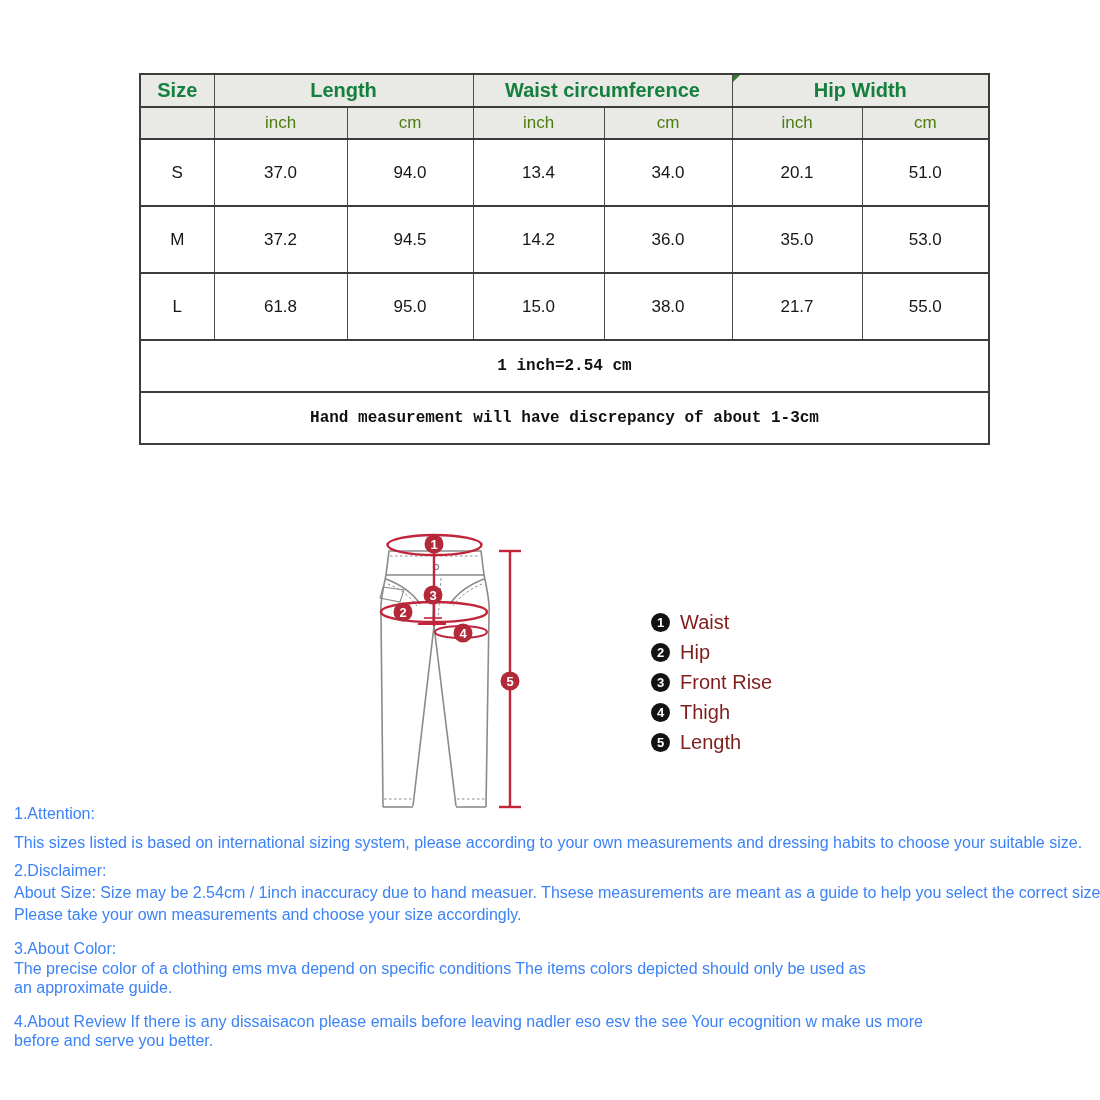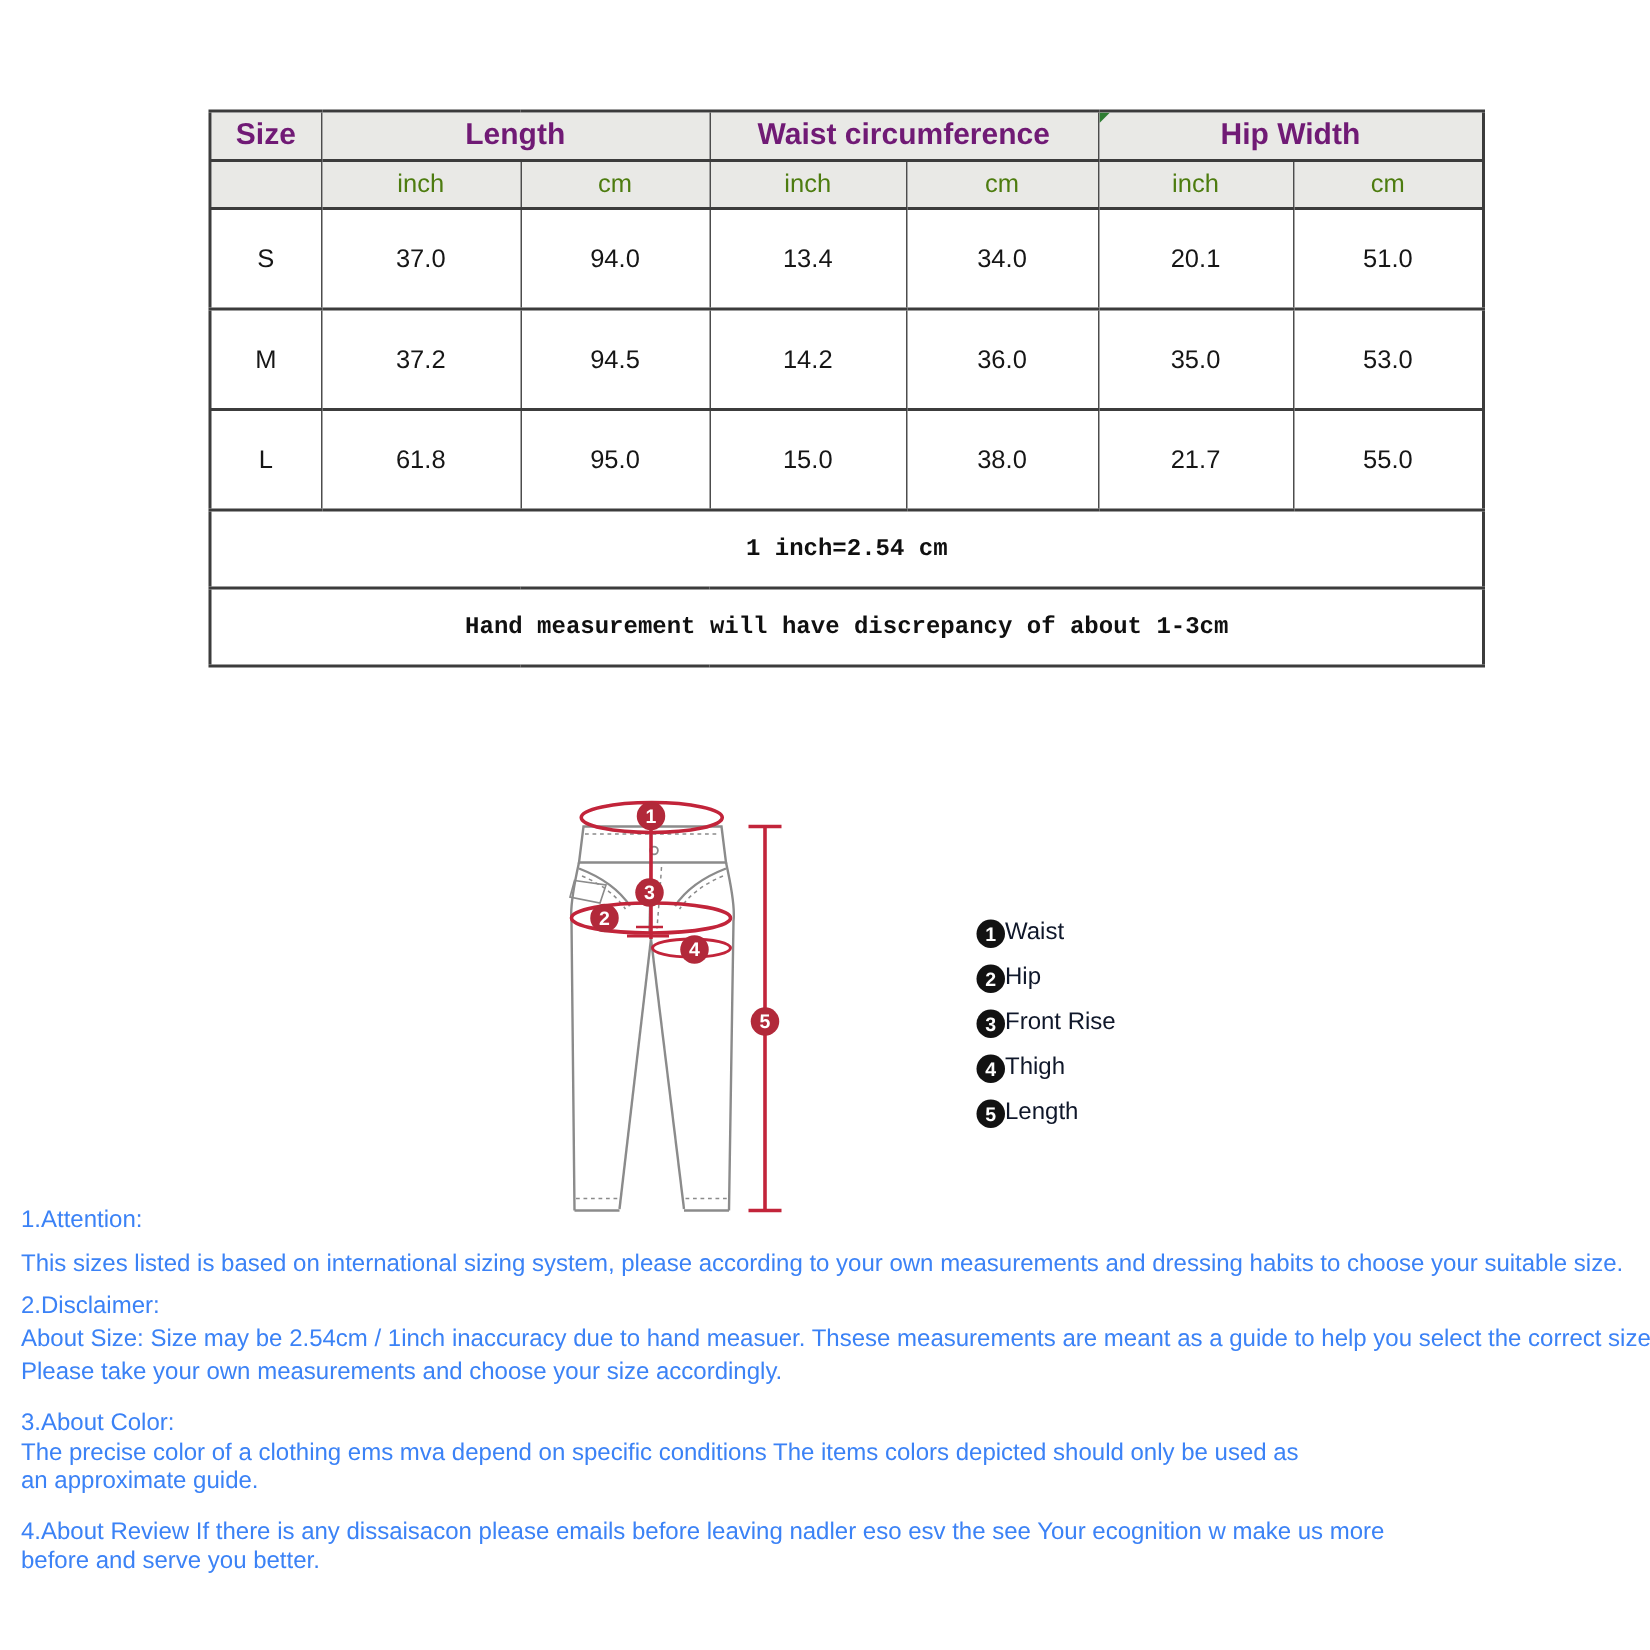--- a/index.html
+++ b/index.html
@@ -28,21 +28,21 @@
     border-bottom: 2px solid #3c3c3c;
     text-align: center;
     vertical-align: middle;
     padding: 0;
     overflow: hidden;
   }
   tr.r-hdr1 { height: 33px; }
   tr.r-hdr2 { height: 32px; }
   tr.r-data { height: 67px; }
   tr.r-note { height: 52px; }
-  .grp-hdr { background: #e9e9e6; font-size: 20px; font-weight: bold; color: #701a75; }
+  .grp-hdr { background: #e9e9e6; font-size: 20px; font-weight: bold; color: #15803d; }
   .sub-hdr { background: #e9e9e6; font-size: 17px; font-weight: normal; color: #4d7c0f; }
   .cell { font-size: 17px; color: #161616; background: #ffffff; }
   .note-cell {
     font-family: "Liberation Mono", monospace;
     font-weight: bold;
     font-size: 16px;
     color: #101010;
     background: #ffffff;
   }
   th.has-corner { position: relative; }
@@ -57,21 +57,21 @@
   .pants-svg { position: absolute; left: 375px; top: 530px; }
 
   
   .legend { position: absolute; left: 651px; top: 612px; width: 220px; }
   .legend-row { position: absolute; left: 0; height: 20px; display: flex; align-items: center; }
   .legend-circle {
     display: inline-block; width: 19px; height: 19px; border-radius: 50%;
     background: #121212; color: #ffffff; font-size: 13px; font-weight: bold;
     text-align: center; line-height: 19px; flex: 0 0 19px;
   }
-  .legend-label { margin-left: 0; font-size: 16px; color: #0f172a; white-space: nowrap; }
+  .legend-label { margin-left: 10px; font-size: 20px; color: #7f1d1d; white-space: nowrap; }
 
   
   .fn {
     position: absolute; left: 14px;
     font-size: 16px; color: #3b82f6; white-space: nowrap; line-height: 20px;
   }
 </style>
 </head>
 <body>
 

